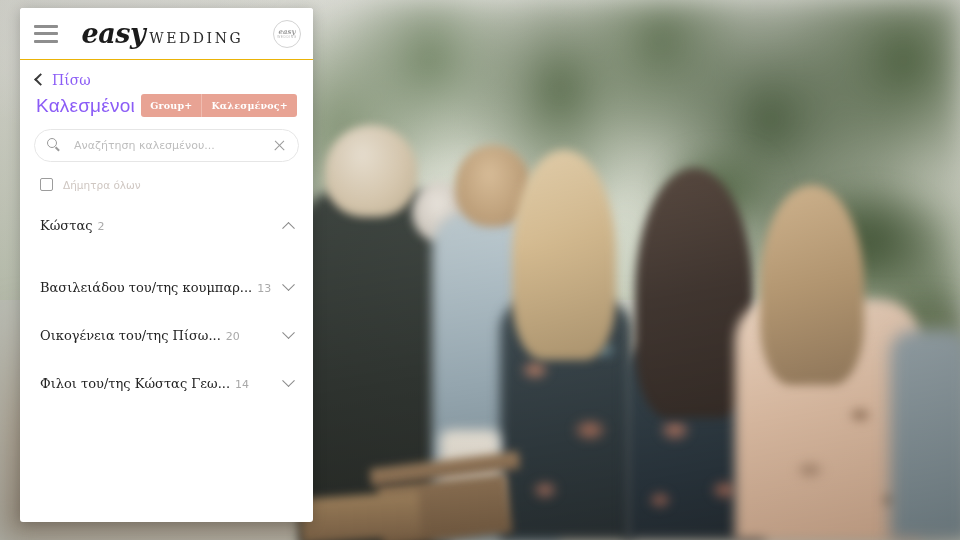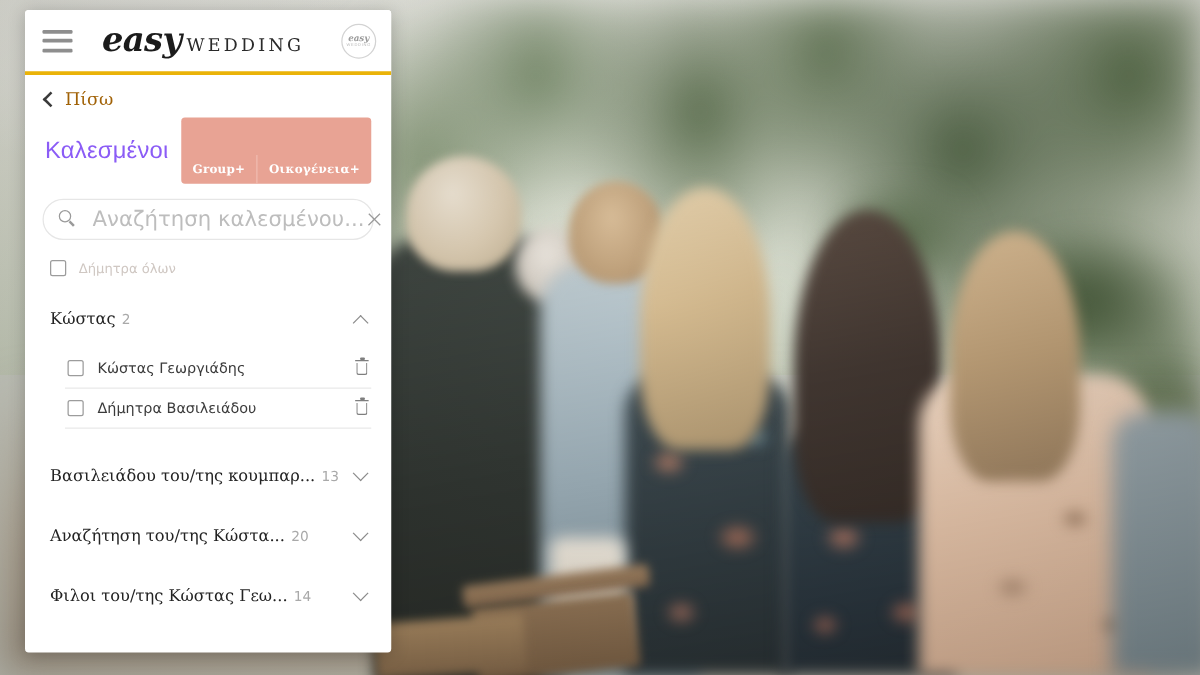--- a/index.html
+++ b/index.html
@@ -159,21 +159,21 @@
     box-shadow: 0 2px 14px rgba(0,0,0,0.22);
     overflow: hidden;
     display: flex;
     flex-direction: column;
   }
 
   
   .app-header {
     height: 52px;
     flex: 0 0 52px;
-    border-bottom: 3px solid #eab308;
+    border-bottom: 1px solid #eab308;
     display: flex;
     align-items: center;
     padding: 0 12px;
     background: #fff;
   }
   .hamburger {
     width: 24px; height: 18px;
     display: flex; flex-direction: column; justify-content: space-between;
     cursor: pointer;
     margin-left: 2px;
@@ -234,21 +234,21 @@
   }
   .chev-left {
     width: 9px; height: 9px;
     border-left: 2px solid #3a3a3a;
     border-bottom: 2px solid #3a3a3a;
     transform: rotate(45deg);
     margin-bottom: 1px;
   }
   .back-text {
     font-family: "DejaVu Serif", serif;
-    font-size: 14px; color: #a16207;
+    font-size: 14px; color: #8b5cf6;
   }
 
   .title-row {
     display: flex; align-items: center; justify-content: space-between;
     padding: 4px 16px 0 16px;
   }
   .page-title {
     font-family: Liberation Sans, sans-serif;
     font-size: 19px;
     color: #8b5cf6;
@@ -264,21 +264,20 @@
     border: none;
     background: transparent;
     color: #ffffff;
     font-family: "DejaVu Serif", serif;
     font-weight: 700;
     font-size: 9.5px;
     padding: 6px 9px;
     cursor: pointer;
     white-space: nowrap;
     letter-spacing: 0.2px;
-    margin-top: 30px;
   }
   .btn-group button + button { border-left: 1px solid #f0bcb0; }
 
   
   .search-wrap { padding: 12px 14px 0 14px; }
   .search-box {
     display: flex; align-items: center;
     height: 33px;
     border: 1px solid #e6e6e6;
     border-radius: 17px;
@@ -295,21 +294,21 @@
     content: ""; position: absolute;
     right: -4px; bottom: -3px;
     width: 5px; height: 1.6px;
     background: #9a9a9a;
     transform: rotate(45deg);
   }
   .search-input {
     flex: 1;
     border: none; outline: none;
     font-family: "DejaVu Sans", sans-serif;
-    font-size: 17px;
+    font-size: 11px;
     color: #4a4a4a;
     margin-left: 12px;
     background: transparent;
   }
   .search-input::placeholder { color: #bdbdbd; }
   .clear-x {
     flex: 0 0 13px; height: 13px; position: relative; cursor: pointer;
   }
   .clear-x::before, .clear-x::after {
     content: ""; position: absolute;
@@ -465,21 +464,21 @@
 
       <div class="back-row">
         <span class="chev-left"></span>
         <span class="back-text">Πίσω</span>
       </div>
 
       <div class="title-row">
         <span class="page-title">Καλεσμένοι</span>
         <div class="btn-group">
           <button>Group+</button>
-          <button>Οικογένεια+</button>
+          <button>Καλεσμένος+</button>
         </div>
       </div>
 
       <div class="search-wrap">
         <div class="search-box">
           <span class="search-icon">
               <i></i>
             </span>
           <input class="search-input" type="text" placeholder="Αναζήτηση καλεσμένου..." style="">
           <span class="clear-x"></span>
@@ -491,51 +490,33 @@
         <span class="select-all-label">Δήμητρα όλων</span>
       </div>
 
       <div class="group-row">
         <span>
           <span class="group-label">Κώστας</span><span class="group-count">2</span>
         </span>
         <span class="chev up"></span>
       </div>
 
-      <div class="guest-list">
-        <div class="guest-row">
-          <span class="cb"></span>
-          <span class="guest-name">Κώστας Γεωργιάδης</span>
-          <span class="trash">
-              <span class="lid"></span>
-              <span class="can"></span>
-            </span>
-        </div>
-        <div class="guest-row">
-          <span class="cb"></span>
-          <span class="guest-name">Δήμητρα Βασιλειάδου</span>
-          <span class="trash">
-              <span class="lid"></span>
-              <span class="can"></span>
-            </span>
-        </div>
-      </div>
 
       <div style="height:14px"></div>
 
       <div class="group-row">
         <span>
           <span class="group-label">Βασιλειάδου του/της κουμπαρ...</span><span class="group-count">13</span>
         </span>
         <span class="chev down"></span>
       </div>
 
       <div class="group-row">
         <span>
-          <span class="group-label">Αναζήτηση του/της Κώστα...</span><span class="group-count">20</span>
+          <span class="group-label">Οικογένεια του/της Πίσω...</span><span class="group-count">20</span>
         </span>
         <span class="chev down"></span>
       </div>
 
 
       <div class="group-row partial">
         <span>
           <span class="group-label">Φιλοι του/της Κώστας Γεω...</span><span class="group-count">14</span>
         </span>
         <span class="chev down"></span>

